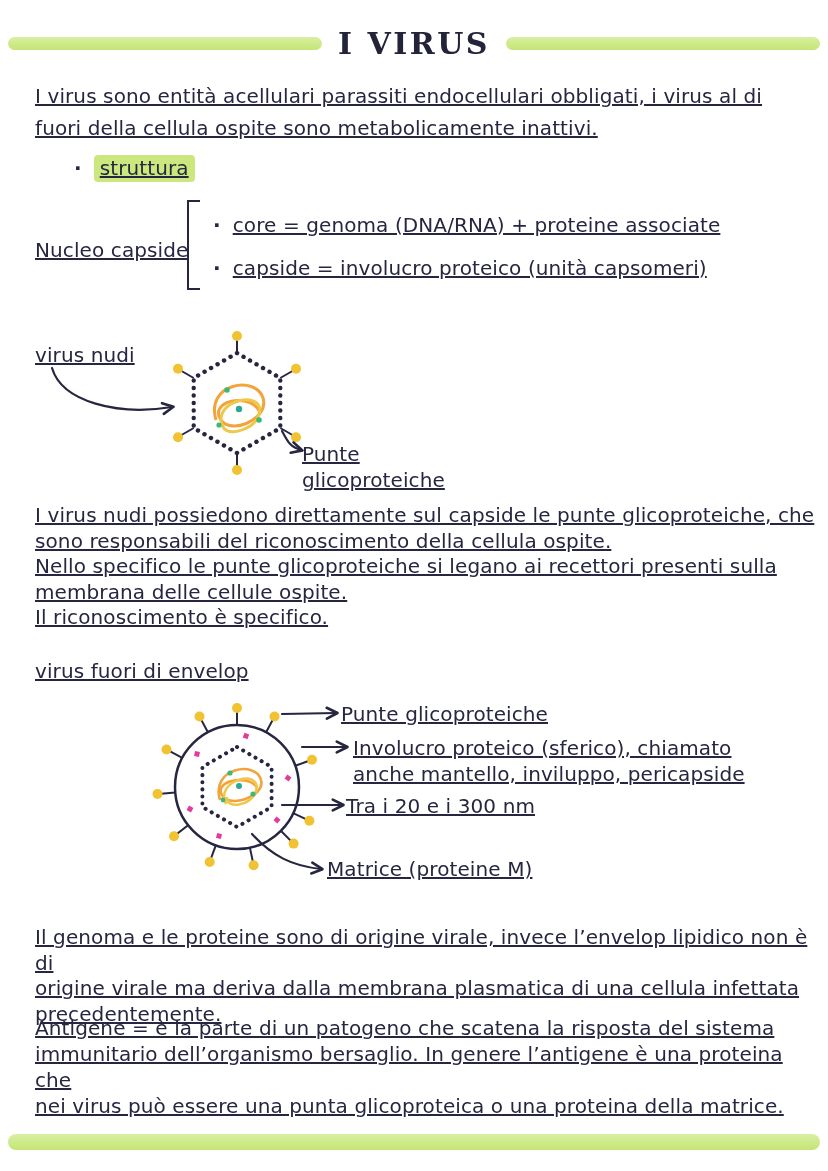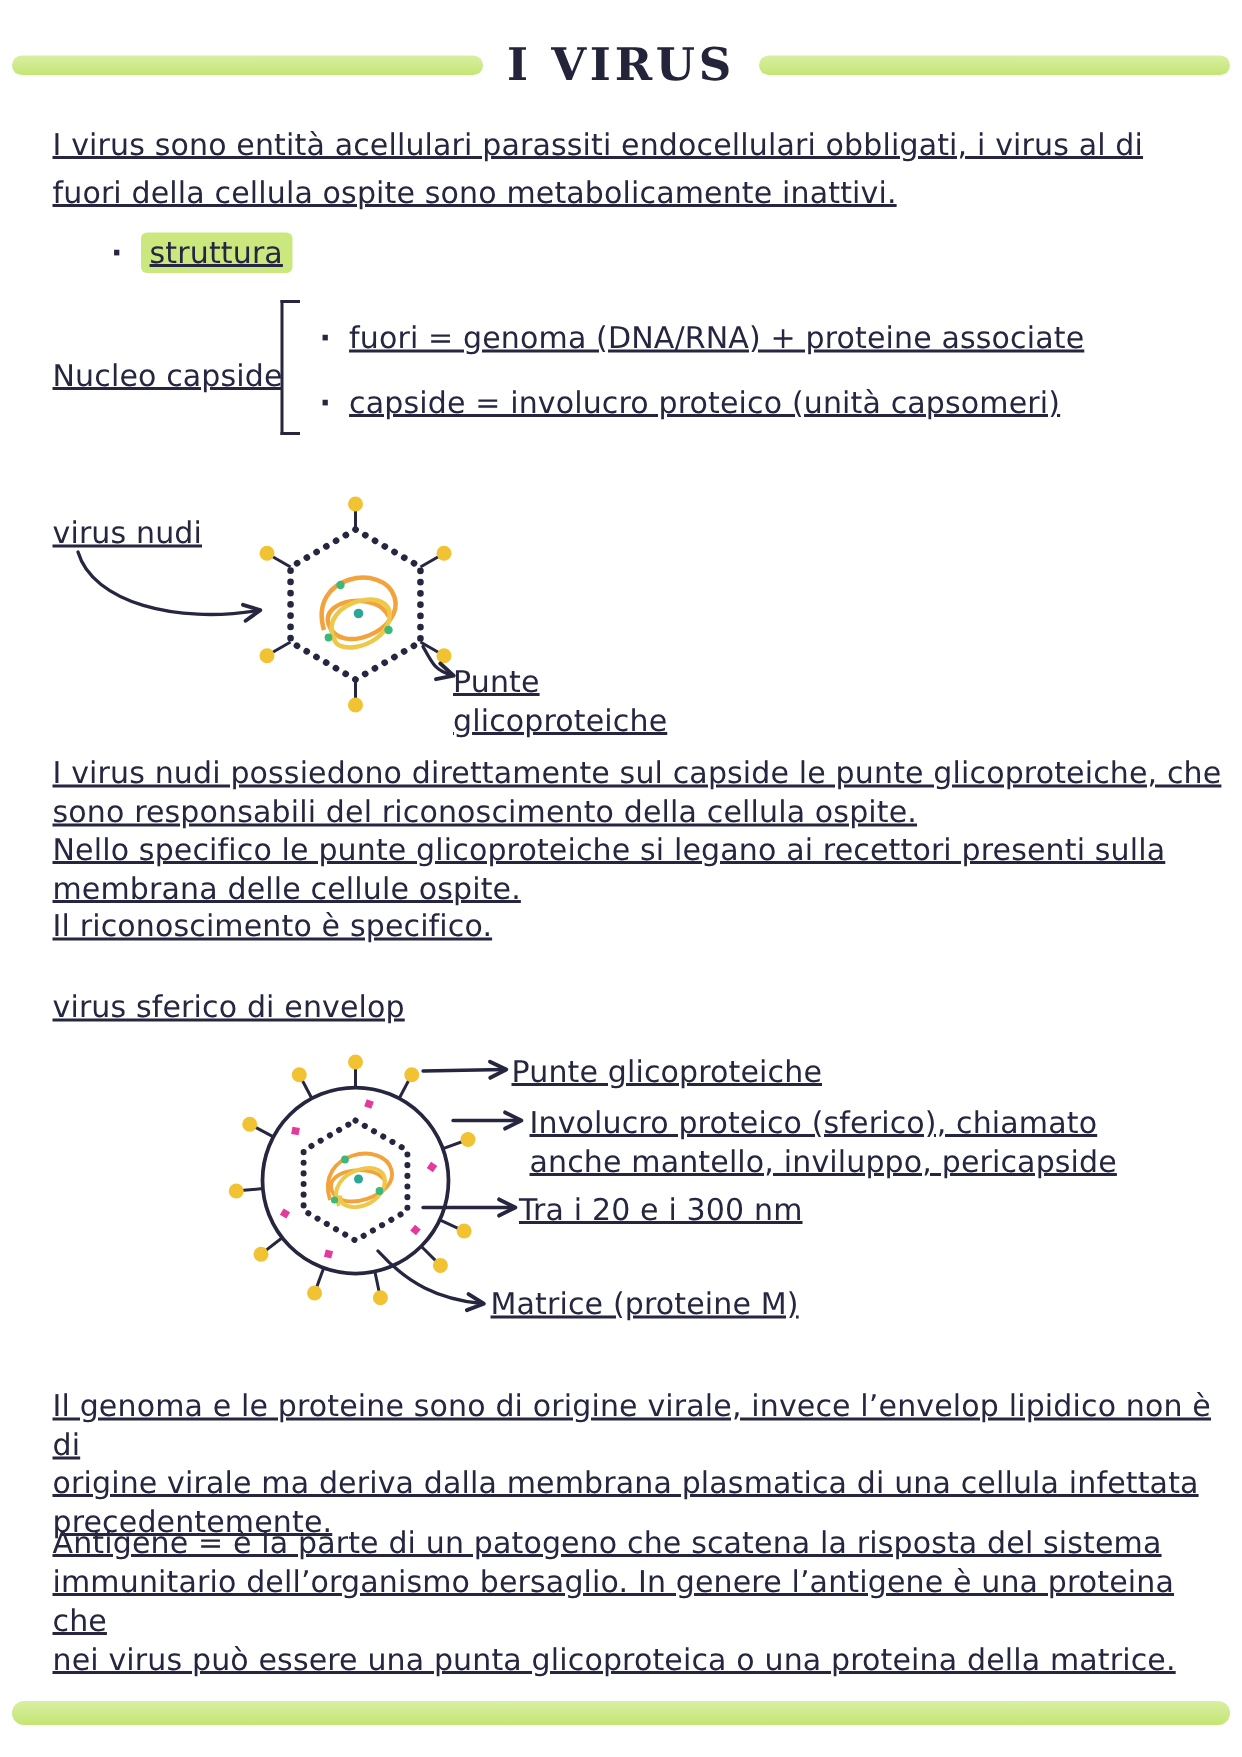--- a/index.html
+++ b/index.html
@@ -83,21 +83,21 @@
   <div class="abs txt prewrap" style="left:35px; top:80px; width:775px; line-height:1.6;">I virus sono entità acellulari parassiti endocellulari obbligati, i virus al di
 fuori della cellula ospite sono metabolicamente inattivi.</div>
 
   <div class="abs txt" style="left:38px; top:155px;margin-left:36px;">
     <span class="bullet">·</span><span class="hl">struttura</span>
   </div>
 
   <div class="abs txt" style="left:35px; top:237px;">Nucleo capside</div>
   <div class="bracket" style="left:187px; top:200px;"></div>
   <div class="abs txt" style="left:213px; top:212px;">
-    <span class="bullet">·</span><span>fuori = genoma (DNA/RNA) + proteine associate</span>
+    <span class="bullet">·</span><span>core = genoma (DNA/RNA) + proteine associate</span>
   </div>
   <div class="abs txt" style="left:213px; top:255px;">
     <span class="bullet">·</span><span>capside = involucro proteico (unità capsomeri)</span>
   </div>
 
   <div class="abs txt" style="left:35px; top:342px;">virus nudi</div>
 
   <svg class="fig" style="left:30px; top:328px;" width="430" height="186" viewBox="0 0 430 186">
     <defs>
       <marker id="ah1" viewBox="0 0 10 10" refX="7.5" refY="5" markerWidth="7" markerHeight="7" orient="auto">
@@ -135,21 +135,21 @@
 
   <div class="abs txt prewrap" style="left:35px; top:503px; width:785px; line-height:1.28;">I virus nudi possiedono direttamente sul capside le punte glicoproteiche, che
 sono responsabili del riconoscimento della cellula ospite.
 Nello specifico le punte glicoproteiche si legano ai recettori presenti sulla
 membrana delle cellule ospite.
 Il riconoscimento è specifico.</div>
 
   <div class="abs txt prewrap" style="left:302px; top:441px; line-height:1.3;">Punte
 glicoproteiche</div>
 
-  <div class="abs txt" style="left:35px; top:658px;">virus sferico di envelop</div>
+  <div class="abs txt" style="left:35px; top:658px;">virus fuori di envelop</div>
 
   <svg class="fig" style="left:30px; top:680px;" width="335" height="215" viewBox="0 0 335 215">
     <defs>
       <marker id="ah2" viewBox="0 0 10 10" refX="7.5" refY="5" markerWidth="7" markerHeight="7" orient="auto">
         <path d="M1.5,1.5 L8.5,5 L1.5,8.5" fill="none" stroke="#262640" stroke-width="1.7" stroke-linecap="round" stroke-linejoin="round"></path>
       </marker>
     </defs>
     <g stroke="#262640" stroke-width="2">
       <line x1="207" y1="45" x2="207" y2="29"></line>
       <line x1="236.1" y1="52.3" x2="244.1" y2="37.2"></line>

